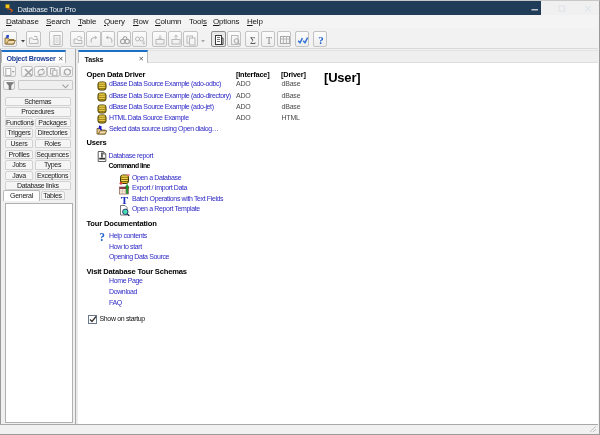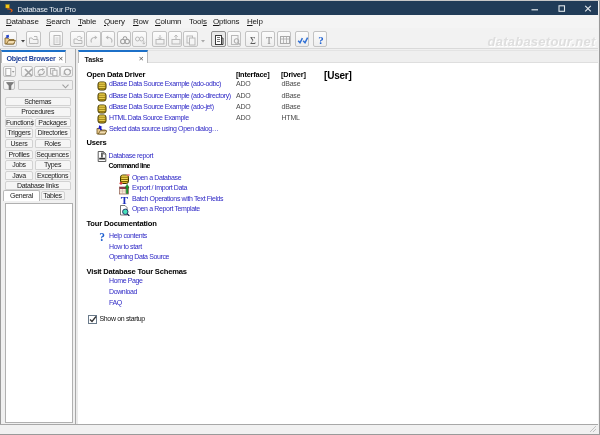--- a/index.html
+++ b/index.html
@@ -2,21 +2,21 @@
 <html><head>
 <meta charset="utf-8">
 <style>
 * { margin:0; padding:0; box-sizing:border-box; }
 html,body { width:600px; height:435px; overflow:hidden; }
 body { font-family:"Liberation Sans", sans-serif; position:relative; background:#fff; }
 .abs { position:absolute; }
 
 #win { position:absolute; left:0; top:0; width:600px; height:435px;
   border:1px solid #9a9a9a; border-top:1px solid #c8c8c8; background:#f0f0f0; }
-#titlebar { position:absolute; left:0; top:1px; width:598px; height:14px; background:#213c58; }
+#titlebar { position:absolute; left:0; top:1px; width:541px; height:14px; background:#213c58; }
 #title-text { position:absolute; left:17.5px; top:4.2px; font-size:7.5px; color:#e8edf2; letter-spacing:-0.25px; }
 .winbtn { position:absolute; top:0; height:15px; width:14px; color:#e6ebf0; text-align:center; }
 
 #menubar { position:absolute; left:0; top:15px; width:598px; height:13px; background:#f4f4f4; }
 .mi { position:absolute; top:1.5px; font-size:8px; letter-spacing:-0.2px; color:#1a1a1a; }
 .mi u { text-decoration:underline; text-underline-offset:1px; }
 
 #toolbar { position:absolute; left:0; top:28px; width:598px; height:21px; background:#f2f2f2; border-bottom:1px solid #d9d9d9; }
 .tb { position:absolute; top:3px; width:14.5px; height:15.5px; border:1px solid #c3c3c3; border-radius:2px;
   background:linear-gradient(#fcfcfc,#eeeeee); }
@@ -207,21 +207,20 @@
     <svg width="12" height="12" viewBox="0 0 12 12">
       <path d="M1.2 6.8 L3 8.8 L5.4 4.2" fill="none" stroke="#2f6fd4" stroke-width="1.5"></path>
       <path d="M6.2 6.8 L8 8.8 L10.6 3.6" fill="none" stroke="#2f6fd4" stroke-width="1.5"></path>
     </svg>
   </div>
   <div class="tb" style="left:312.5px">
     <svg width="12" height="12" viewBox="0 0 12 12">
       <text x="6" y="10" font-size="11" font-weight="bold" font-family="Liberation Serif, serif" fill="#1d5fd0" text-anchor="middle">?</text>
     </svg>
   </div>
-  <div id="brand">databasetour.net</div>
 </div>
 
 <div id="tabrow">
   <div id="maintabbg"></div>
   <div class="doctab" id="obtab">
     <div class="lbl">Object Browser</div>
     <div class="tabx" style="left:56px">✕</div>
   </div>
   <div class="doctab" id="taskstab">
     <div class="lbl">Tasks</div>
@@ -297,21 +296,21 @@
 <div class="stk" style="left:3px;top:190.2px;width:37px;height:10.6px;line-height:10px;background:#fff;border-color:#b9b9b9;border-bottom:none;z-index:2">General</div>
 <div class="stk" style="left:40.5px;top:191px;width:24px;height:9.2px;line-height:8.8px">Tables</div>
 
 <div class="abs" style="left:5px;top:202.5px;width:67.5px;height:220.5px;background:#fff;border:1px solid #b0b0b0"></div>
 
 <div id="content"></div>
 
 <div class="hd" style="left:86.5px;top:70.6px;font-size:7.6px">Open Data Driver</div>
 <div class="hd" style="left:236px;top:71.3px;font-size:7.4px">[Interface]</div>
 <div class="hd" style="left:281px;top:71.3px;font-size:7.4px">[Driver]</div>
-<div class="hd" style="left:324px;top:71.3px;font-size:10px">[User]</div>
+<div class="hd" style="left:324px;top:71.3px;font-size:13px">[User]</div>
 
 <svg class="ic" style="left:96.5px;top:80.7px" width="10" height="10" viewBox="0 0 10 10">
   <rect x="1" y="1" width="8" height="8" rx="2.2" fill="#e3bc2a" stroke="#3e3400" stroke-width="1"></rect>
   <path d="M1.6 3.1 L8.4 3.1 M1.6 5.2 L8.4 5.2 M1.6 7.2 L8.4 7.2" stroke="#6a5500" stroke-width="0.9"></path>
   <path d="M2 2.1 L8 2.1 M2.2 4.2 L7.8 4.2 M2.2 6.3 L7.8 6.3" stroke="#fce96d" stroke-width="0.8"></path>
 </svg>
 <div class="lnk" style="left:109px;top:80.2px">dBase Data Source Example (ado-odbc)</div>
 <div class="val" style="left:236px;top:80.2px">ADO</div>
 <div class="val" style="left:281.5px;top:80.2px">dBase</div>
 

